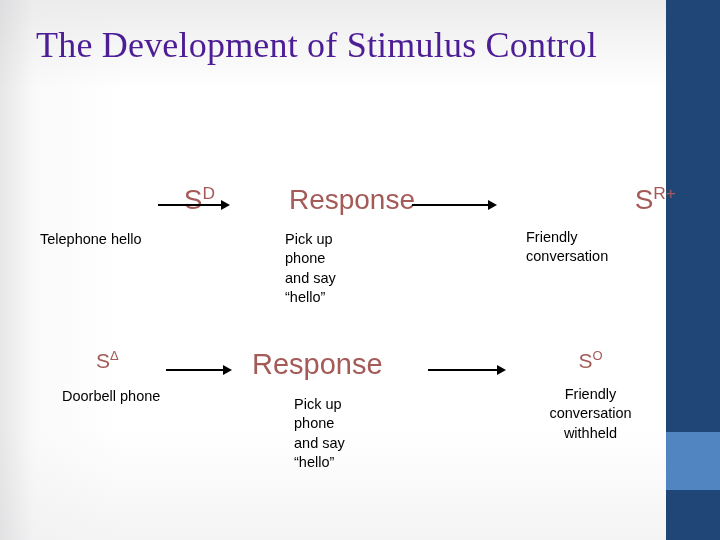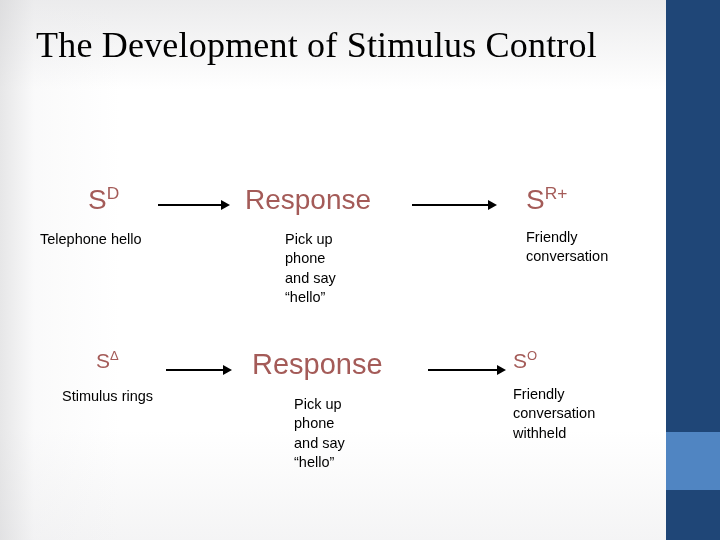--- a/index.html
+++ b/index.html
@@ -42,21 +42,21 @@
   }
 
   
   #title {
     position: absolute;
     left: 36px; top: 22px;
     width: 600px;
     font-family: "Liberation Serif", serif;
     font-size: 36px;
     line-height: 1.28;
-    color: #000000;
+    color: #4c1d95;
     letter-spacing: 0.2px;
   }
 
   
   #diagram {
     position: absolute;
     left: 0; top: 0;
     width: 666px; height: 540px;
   }
   .row { position: absolute; left: 0; width: 666px; }
@@ -79,21 +79,21 @@
   }
   .stage-desc {
     color: #000000;
     font-family: "Liberation Sans", sans-serif;
     font-size: 14.5px;
     line-height: 1.33;
     white-space: pre-line;
   }
 
   
-  #row-1 .stage-label { font-size: 28px; }
+  #row-1 .stage-label { font-size: 28px; text-align: right; }
   #row-1 .big  { font-size: 28px; }
   
   #row-2 .stage-label { font-size: 21px; }
   #row-2 .big  { font-size: 29px; }
 
   
   .arrow {
     position: absolute;
     height: 12px;
   }
@@ -132,21 +132,21 @@
   #r2-c1 .stage-label { margin-left: 56px; }
   #r2-c1 .stage-desc  { margin-top: 16px; margin-left: 22px; }
 
   #r2-arrow-1 { left: 166px; top: 14px; width: 66px; }
 
   #r2-c2 { left: 252px; width: 175px; }
   #r2-c2 .stage-desc  { margin-top: 16px; margin-left: 42px; }
 
   #r2-arrow-2 { left: 428px; top: 14px; width: 78px; }
 
-  #r2-c3 { left: 513px; width: 155px; }
+  #r2-c3 { left: 513px; width: 155px; text-align: center; }
   #r2-c3 .stage-desc  { margin-top: 14px; margin-left: 0px; }
 </style>
 </head>
 <body>
 
 <div id="slide">
 
   <div id="bg-wash"></div>
 
   <div id="right-bar"></div>
@@ -186,21 +186,21 @@
         <div class="stage-desc">Friendly
 conversation</div>
       </div>
 
     </div>
 
     <div class="row" id="row-2">
 
       <div class="cell" id="r2-c1">
         <div class="stage-label"><span>S</span><sup>Δ</sup></div>
-        <div class="stage-desc">Stimulus rings</div>
+        <div class="stage-desc">Doorbell phone</div>
       </div>
 
       <div class="arrow" id="r2-arrow-1">
         <div class="shaft" style="width:57px"></div>
         <div class="head" style="left:57px"></div>
       </div>
 
       <div class="cell" id="r2-c2">
         <div class="stage-label big"><span>Response</span><sup></sup></div>
         <div class="stage-desc">Pick up

